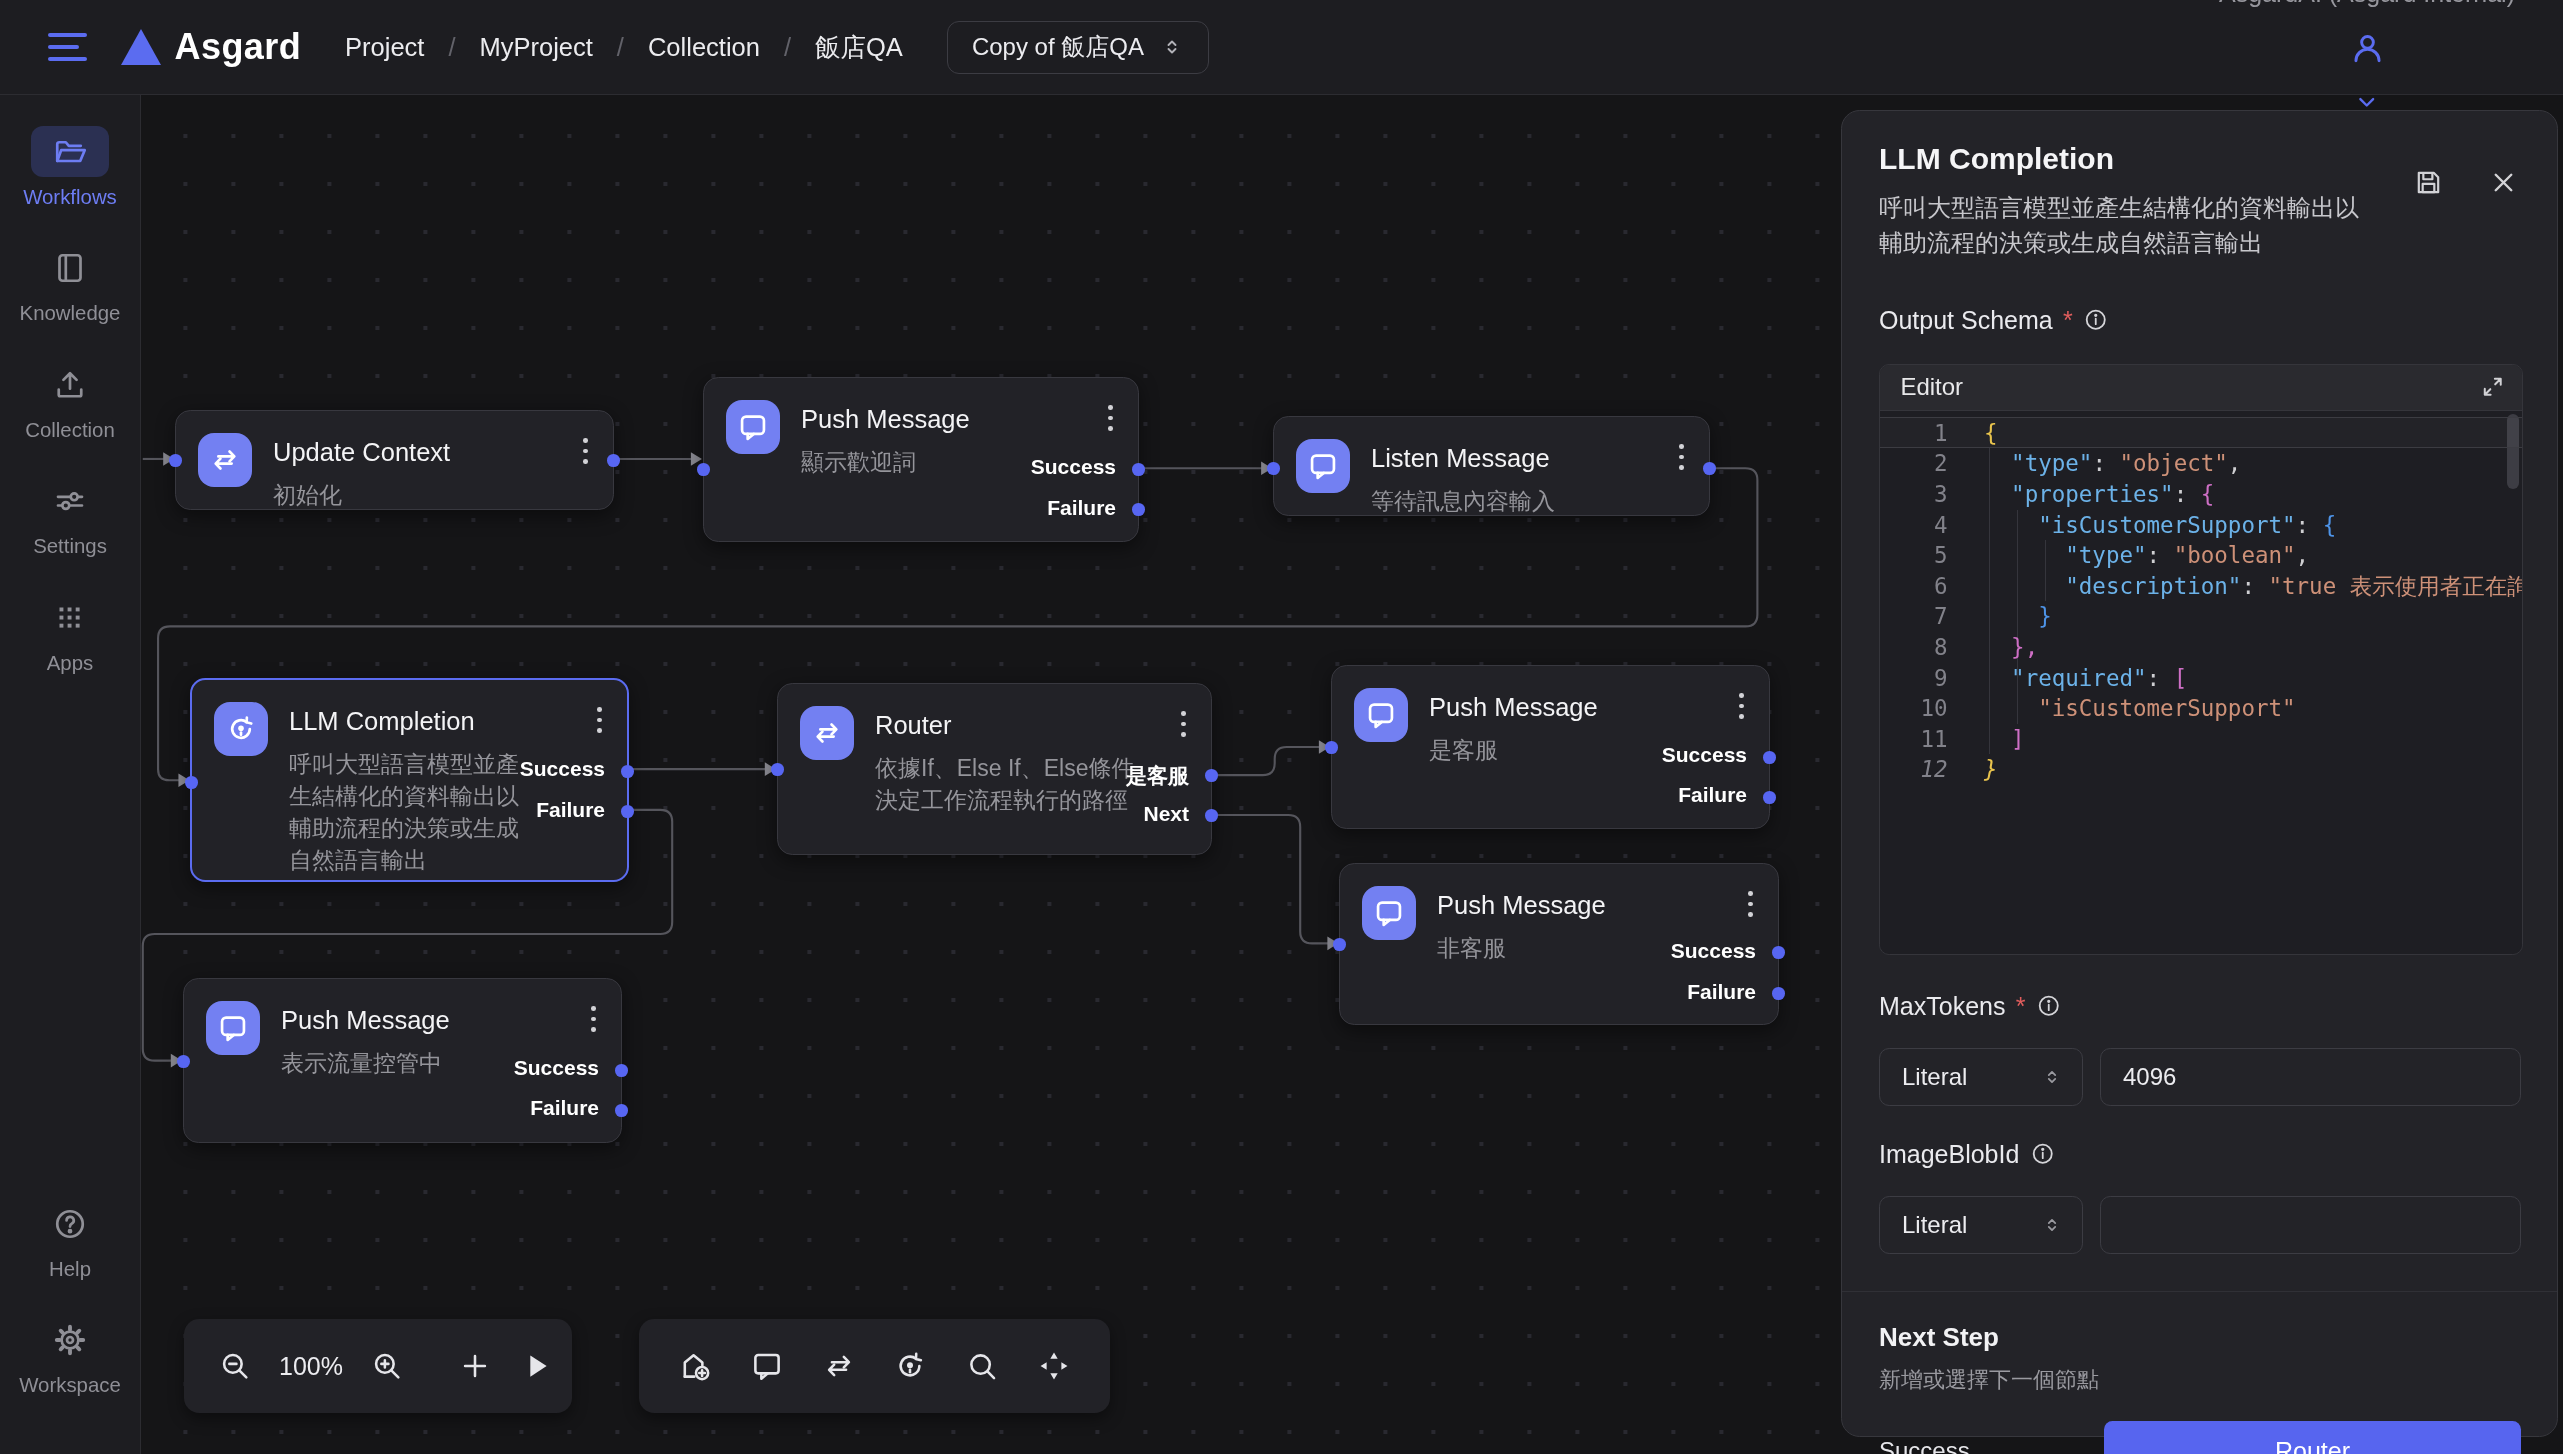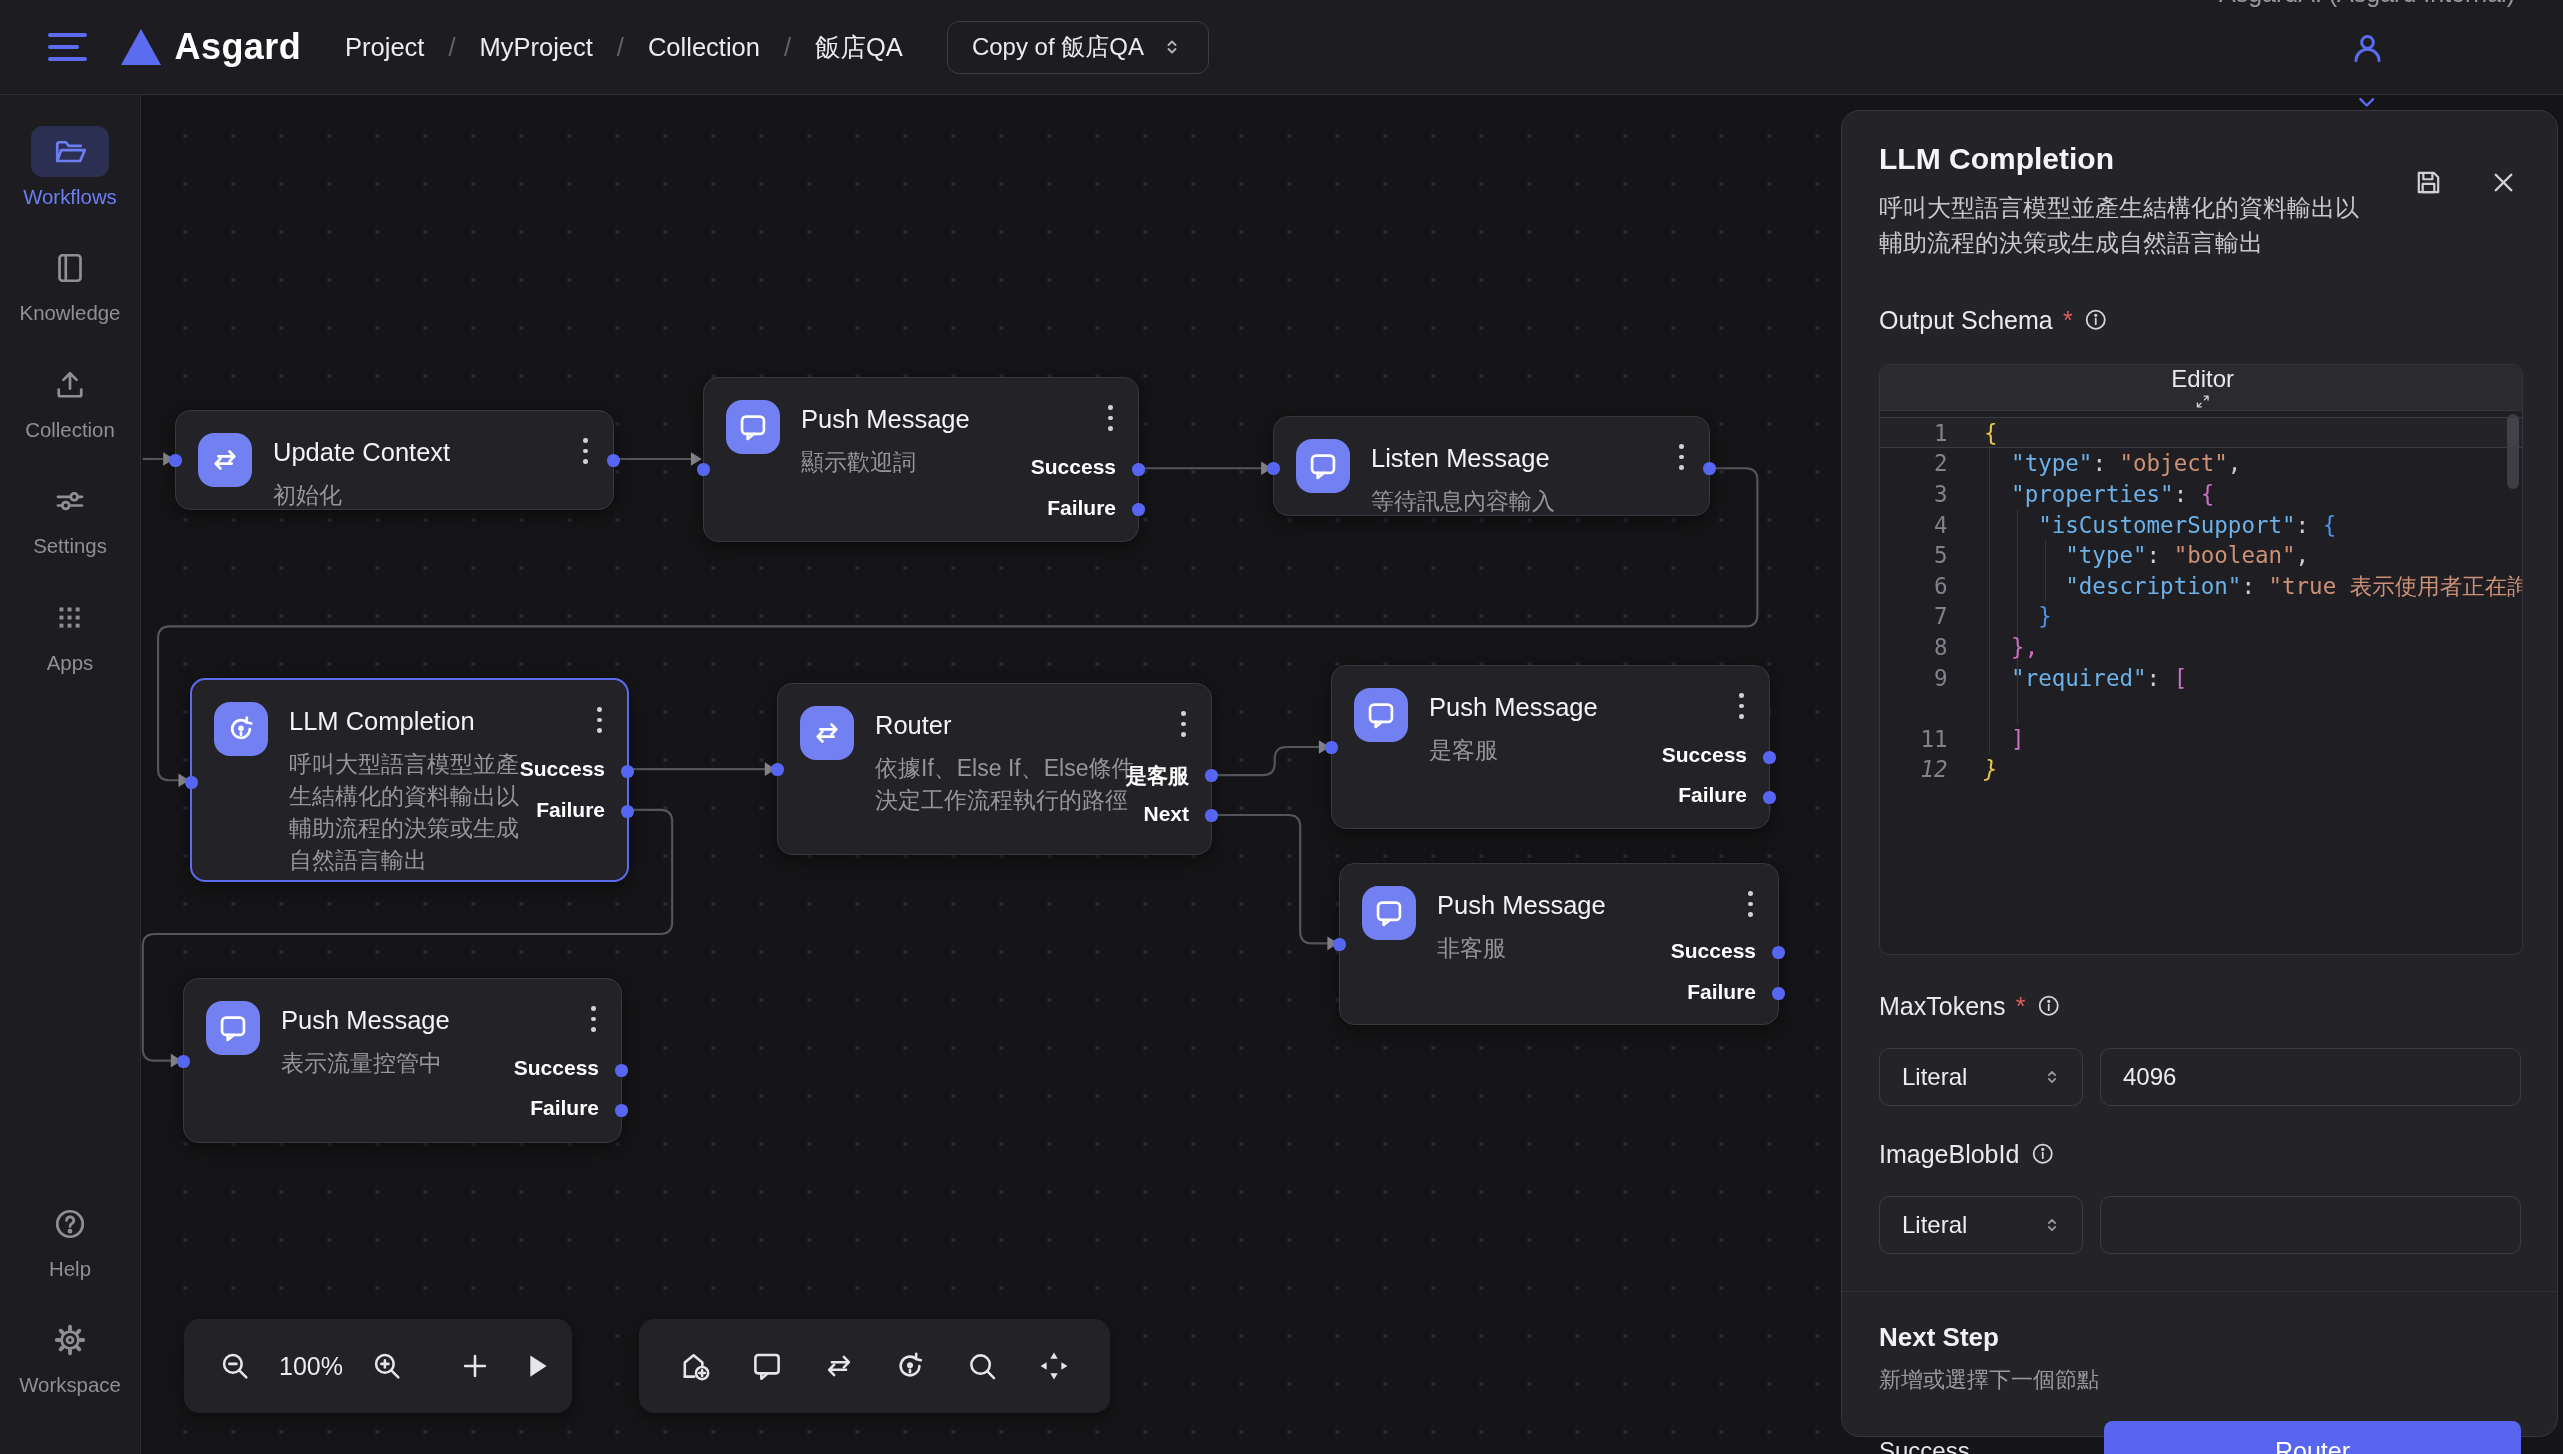--- a/index.html
+++ b/index.html
@@ -74,21 +74,21 @@
   #panel-desc { margin-top:13.6px; width:483px; font-size:24px; line-height:35px; color:#c7c7cc; }
   #panel-actions { position:absolute; left:571px; top:56px; display:flex; gap:44px; color:#d2d2d6; }
   #panel-actions svg { width:31px; height:31px; cursor:pointer; }
   .field-label { display:flex; align-items:center; gap:10.2px; font-size:25px; color:#eaeaee; }
   .field-label .req { color:#e05d5d; font-size:25px; }
   .field-label svg { width:25.5px; height:25.5px; color:#d5d5d9; }
   #schema-label { margin-top:46px; }
 
   #editor-box { margin-top:29px; width:644px; height:591px; border:0.8px solid #35353b; border-radius:10.2px; overflow:hidden; }
   #editor-head { height:46px; background:#2a2a2f; border-bottom:0.8px solid #35353b; display:flex; align-items:center;
-    justify-content:space-between; padding:0 17px 0 20.4px;flex-direction:column; }
+    justify-content:space-between; padding:0 17px 0 20.4px; }
   #editor-head .elabel { font-size:24px; color:#e8e8ea; }
   #editor-head svg { width:25.5px; height:25.5px; color:#d0d0d4; cursor:pointer; }
   #code-area { position:relative; height:545px; background:#1e1e23; font-family:"DejaVu Sans Mono","Liberation Mono",monospace; }
   .cline { position:absolute; left:0; width:100%; height:31px; line-height:31px; font-size:22.5px; white-space:pre; }
   .cline .num { position:absolute; left:0; width:76px; text-align:right; padding-right:8.5px; color:#82828a; }
   .cline .ctext { position:absolute; left:104px; }
   .cline.current { background:rgba(255,255,255,.025); border-top:0.8px solid #3c3c42; border-bottom:0.8px solid #3c3c42; }
   .guide { position:absolute; width:0.8px; background:#35353c; }
   #scrollthumb { position:absolute; right:3.4px; top:3.4px; width:12px; height:75px; background:#3d3d44; border-radius:6px; }
   .tok-y{color:#E9C44D} .tok-m{color:#CE6FC5} .tok-b{color:#4E94E8} .tok-k{color:#6CB2E8} .tok-s{color:#CE9178} .tok-w{color:#cfcfd2}
@@ -510,20 +510,21 @@
           <div class="guide" style="left: 165px; top: 129px; height: 61px;"></div>
           <div class="cline current" style="top: 6.8px;"><span class="num">1</span><span class="ctext"><span class="tok-y">{</span></span></div>
           <div class="cline" style="top: 37px;"><span class="num">2</span><span class="ctext"><span class="tok-w">  </span><span class="tok-k">"type"</span><span class="tok-w">: </span><span class="tok-s">"object"</span><span class="tok-w">,</span></span></div>
           <div class="cline" style="top: 68px;"><span class="num">3</span><span class="ctext"><span class="tok-w">  </span><span class="tok-k">"properties"</span><span class="tok-w">: </span><span class="tok-m">{</span></span></div>
           <div class="cline" style="top: 99px;"><span class="num">4</span><span class="ctext"><span class="tok-w">    </span><span class="tok-k">"isCustomerSupport"</span><span class="tok-w">: </span><span class="tok-b">{</span></span></div>
           <div class="cline" style="top: 129px;"><span class="num">5</span><span class="ctext"><span class="tok-w">      </span><span class="tok-k">"type"</span><span class="tok-w">: </span><span class="tok-s">"boolean"</span><span class="tok-w">,</span></span></div>
           <div class="cline" style="top: 160px;"><span class="num">6</span><span class="ctext"><span class="tok-w">      </span><span class="tok-k">"description"</span><span class="tok-w">: </span><span class="tok-s">"true 表示使用者正在詢問關</span></span></div>
           <div class="cline" style="top: 190px;"><span class="num">7</span><span class="ctext"><span class="tok-w">    </span><span class="tok-b">}</span></span></div>
           <div class="cline" style="top: 221px;"><span class="num">8</span><span class="ctext"><span class="tok-w">  </span><span class="tok-m">},</span></span></div>
           <div class="cline" style="top: 252px;"><span class="num">9</span><span class="ctext"><span class="tok-w">  </span><span class="tok-k">"required"</span><span class="tok-w">: </span><span class="tok-m">[</span></span></div>
+          <div class="cline" style="top: 282px;"><span class="num">10</span><span class="ctext"><span class="tok-w">    </span><span class="tok-s">"isCustomerSupport"</span></span></div>
           <div class="cline" style="top: 313px;"><span class="num">11</span><span class="ctext"><span class="tok-w">  </span><span class="tok-m">]</span></span></div>
           <div class="cline" style="top: 343px; font-style: italic;"><span class="num">12</span><span class="ctext"><span class="tok-y">}</span></span></div>
         </div>
     </div>
 
     <div class="field-label" id="maxtokens-label">
       <span>MaxTokens</span>
         <span class="req">*</span>
       <svg viewBox="0 0 24 24" fill="none" stroke="currentColor" stroke-width="1.7" stroke-linecap="round">
           <circle cx="12" cy="12" r="8.5"></circle>

